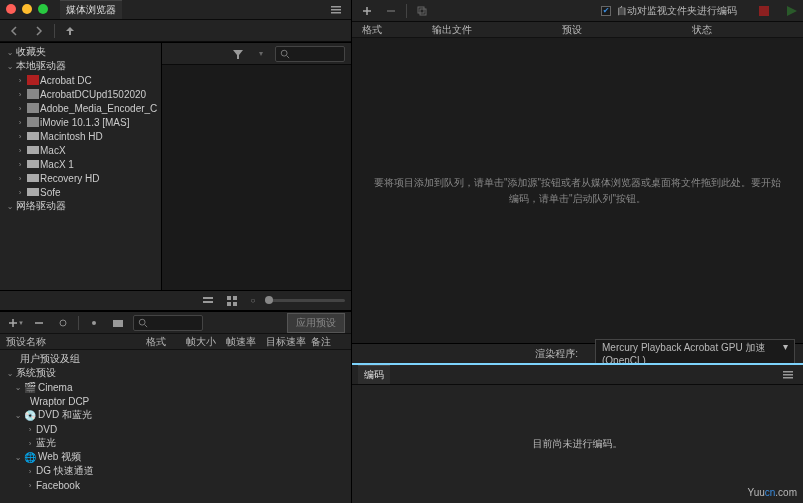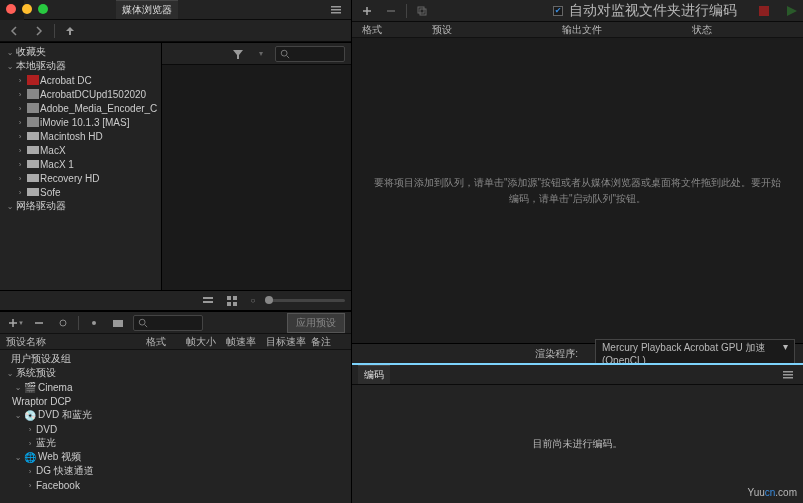--- a/index.html
+++ b/index.html
@@ -61,21 +61,21 @@
   <div class="tlight tr"></div>
   <div class="tlight ty"></div>
   <div class="tlight tg"></div>
 </div>
 
 <div class="win">
 <div class="main">
 
 <div class="leftcol">
 
-  <div class="panel-hdr" style="padding-left:92px;margin-left:24px;">
+  <div class="panel-hdr" style="padding-left:60px;">
     <span class="tab">媒体浏览器</span>
     <span class="spacer"></span>
     <span class="tbtn">
             <svg viewBox="0 0 12 12">
               <rect x="1" y="2" width="10" height="1.5"></rect>
               <rect x="1" y="5" width="10" height="1.5"></rect>
               <rect x="1" y="8" width="10" height="1.5"></rect>
             </svg>
           </span>
   </div>
@@ -279,33 +279,33 @@
     </div>
     <div class="cols">
       <span class="col" style="width:140px">预设名称</span>
       <span class="col" style="width:40px">格式</span>
       <span class="col" style="width:40px">帧大小</span>
       <span class="col" style="width:40px">帧速率</span>
       <span class="col" style="width:45px">目标速率</span>
       <span class="col">备注</span>
     </div>
     <div class="ptree">
-      <div class="trow" style="padding-left:11px">
+      <div class="trow" style="padding-left:20px">
               <span class="tlabel">用户预设及组</span>
             </div>
       <div class="trow">
               <span class="tw">⌄</span>
               <span class="tlabel">系统预设</span>
             </div>
       <div class="trow" style="padding-left:12px">
               <span class="tw">⌄</span>
               <span class="ticon">🎬</span>
               <span class="tlabel">Cinema</span>
             </div>
-      <div class="trow" style="padding-left:12px">
+      <div class="trow" style="padding-left:30px">
               <span class="tlabel">Wraptor DCP</span>
             </div>
       <div class="trow" style="padding-left:12px">
               <span class="tw">⌄</span>
               <span class="ticon">💿</span>
               <span class="tlabel">DVD 和蓝光</span>
             </div>
       <div class="trow" style="padding-left:24px">
               <span class="tw">›</span>
               <span class="tlabel">DVD</span>
@@ -346,34 +346,34 @@
           </span>
     <span class="sep"></span>
     <span class="tbtn">
             <svg viewBox="0 0 12 12">
               <rect x="2" y="2" width="6" height="6" stroke="#666" fill="none"></rect>
               <rect x="4" y="4" width="6" height="6" stroke="#666" fill="none"></rect>
             </svg>
           </span>
     <span class="spacer"></span>
     <span class="chk">✔</span>
-    <span style="font-size:14px">自动对监视文件夹进行编码</span>
+    <span style="font-size:10px">自动对监视文件夹进行编码</span>
     <span style="width:10px"></span>
     <span>
             <div class="redstop"></div>
           </span>
     <span style="width:6px"></span>
     <span>
             <div class="playtr"></div>
           </span>
   </div>
   <div class="qcols">
     <span style="width:70px">格式</span>
+    <span style="width:130px">输出文件</span>
     <span style="width:130px">预设</span>
-    <span style="width:130px">输出文件</span>
     <span>状态</span>
   </div>
   <div class="queue-body">
     <div class="qmsg">要将项目添加到队列，请单击"添加源"按钮或者从媒体浏览器或桌面将文件拖到此处。要开始编码，请单击"启动队列"按钮。</div>
   </div>
   <div class="render-row">
     <span>渲染程序:</span>
     <div class="dd">
             <span>Mercury Playback Acrobat GPU 加速 (OpenCL)</span>
             <span>▾</span>

